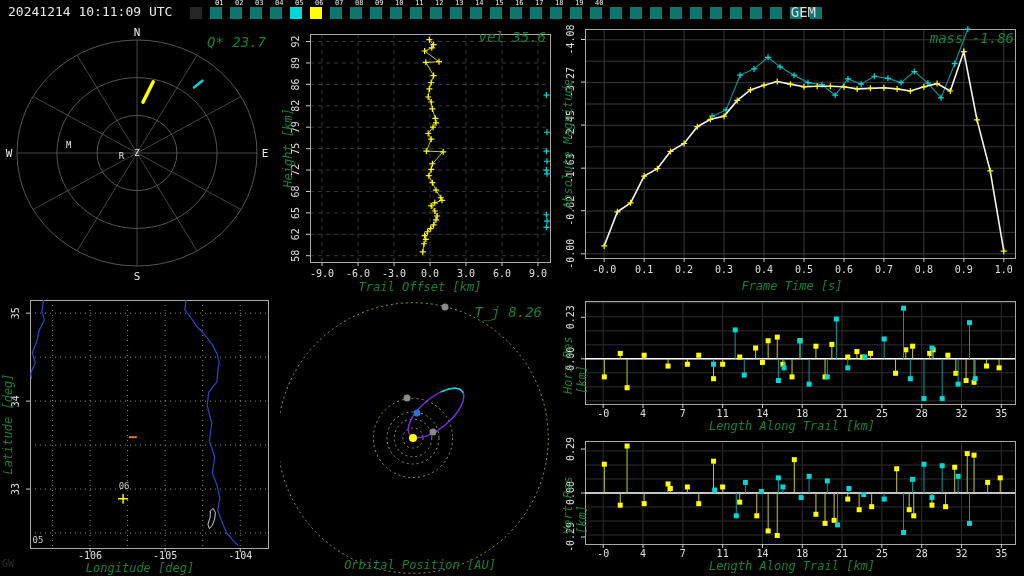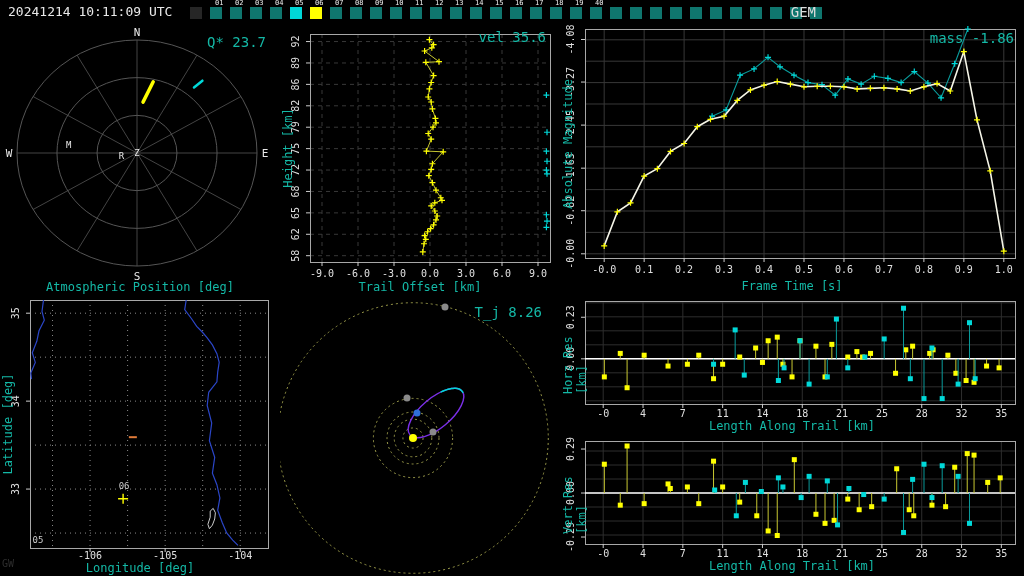--- a/index.html
+++ b/index.html
@@ -19,21 +19,21 @@
   
   .panel{position:absolute;}
   #p-polar{left:0;top:24px;width:280px;height:272px;}
   #p-trail{left:280px;top:24px;width:280px;height:272px;}
   #p-mag{left:560px;top:24px;width:464px;height:272px;}
   #p-map{left:0;top:296px;width:280px;height:280px;}
   #p-orbit{left:280px;top:296px;width:280px;height:280px;}
   #p-horz{left:560px;top:296px;width:464px;height:140px;}
   #p-vert{left:560px;top:436px;width:464px;height:140px;}
   .panel svg{position:absolute;left:0;top:0;}
-  .overlay{position:absolute;color:#14b8a6;pointer-events:none;}
+  .overlay{position:absolute;color:#15803d;pointer-events:none;font-style:italic;}
   .anno{font-size:14px;white-space:pre;}
   .axis-title{font-size:12px;text-align:center;left:0;right:0;}
   .ylab{writing-mode:vertical-rl;transform:rotate(180deg);font-size:12px;left:1px;}
   #watermark{position:absolute;left:2px;top:558px;font-size:10px;color:#2e2e2e;}
 </style>
 </head>
 <body>
 
 <div id="screen">
   <div id="topbar">
@@ -136,21 +136,20 @@
         <text x="265" y="133" font-size="11" text-anchor="middle" fill="#e8e8e8" font-family="DejaVu Sans Mono, monospace">E</text>
         <text x="137" y="256" font-size="11" text-anchor="middle" fill="#e8e8e8" font-family="DejaVu Sans Mono, monospace">S</text>
         <text x="9" y="133" font-size="11" text-anchor="middle" fill="#e8e8e8" font-family="DejaVu Sans Mono, monospace">W</text>
         <text x="137" y="132" font-size="9" text-anchor="middle" fill="#e8e8e8" font-family="DejaVu Sans Mono, monospace">Z</text>
         <text x="121.4" y="135.39" font-size="9" text-anchor="middle" fill="#e8e8e8" font-family="DejaVu Sans Mono, monospace">R</text>
         <text x="68.60000000000001" y="124.09" font-size="9" text-anchor="middle" fill="#e8e8e8" font-family="DejaVu Sans Mono, monospace">M</text>
         <line x1="143" y1="78.15" x2="153.2" y2="57.81" stroke="#ffff00" stroke-width="3.5" stroke-linecap="round"></line>
         <line x1="194" y1="63.46000000000001" x2="202.4" y2="56.67999999999999" stroke="#00d8d8" stroke-width="2.5" stroke-linecap="round"></line>
       </svg>
     <div class="overlay anno" style="right:14px;top:10px;">Q* 23.7</div>
-    <div class="overlay axis-title" style="top:256px;">Atmospheric Position [deg]</div>
   </div>
 
   <div id="p-trail" class="panel">
     <svg id="svg-trail" width="280" height="272">
         <line x1="42" y1="10" x2="42" y2="238" stroke="#383838" stroke-dasharray="4 4"></line>
         <line x1="78" y1="10" x2="78" y2="238" stroke="#383838" stroke-dasharray="4 4"></line>
         <line x1="114" y1="10" x2="114" y2="238" stroke="#383838" stroke-dasharray="4 4"></line>
         <line x1="150" y1="10" x2="150" y2="238" stroke="#383838" stroke-dasharray="4 4"></line>
         <line x1="186" y1="10" x2="186" y2="238" stroke="#383838" stroke-dasharray="4 4"></line>
         <line x1="222" y1="10" x2="222" y2="238" stroke="#383838" stroke-dasharray="4 4"></line>
@@ -425,20 +424,21 @@
           <ellipse cx="0" cy="0" rx="34" ry="15" fill="none" stroke="#7b2fe8" stroke-width="1.4"></ellipse>
           <polyline points="17.0,-13.0 19.0,-12.4 20.9,-11.8 22.8,-11.1 24.5,-10.4 26.0,-9.6 27.5,-8.8 28.8,-7.9 30.0,-7.0 31.1,-6.1 31.9,-5.1 32.7,-4.1 33.3,-3.1 33.7,-2.1 33.9,-1.0 34.0,0.0 33.9,1.0 33.7,2.1" fill="none" stroke="#00d8d8" stroke-width="1.5"></polyline>
         </g>
         <circle cx="153" cy="136" r="3.5" fill="#8a8a8a"></circle>
         <circle cx="137" cy="117" r="3.5" fill="#2e6fd8"></circle>
         <circle cx="127" cy="102" r="3.5" fill="#8a8a8a"></circle>
         <circle cx="165" cy="11" r="3.5" fill="#8a8a8a"></circle>
         <circle cx="133" cy="142" r="4" fill="#ffff00"></circle>
       </svg>
     <div class="overlay anno" style="right:18px;top:8px;">T_j 8.26</div>
+    <div class="overlay axis-title" style="top:262px;">Orbital Position [AU]</div>
   </div>
 
   <div id="p-horz" class="panel">
     <svg id="svg-horz" width="464" height="140">
         <line x1="43.2010582010582" y1="5" x2="43.2010582010582" y2="108" stroke="#2e2e2e"></line>
         <line x1="83.015873015873" y1="5" x2="83.015873015873" y2="108" stroke="#2e2e2e"></line>
         <line x1="122.83068783068781" y1="5" x2="122.83068783068781" y2="108" stroke="#2e2e2e"></line>
         <line x1="162.64550264550263" y1="5" x2="162.64550264550263" y2="108" stroke="#2e2e2e"></line>
         <line x1="202.4603174603174" y1="5" x2="202.4603174603174" y2="108" stroke="#2e2e2e"></line>
         <line x1="242.27513227513225" y1="5" x2="242.27513227513225" y2="108" stroke="#2e2e2e"></line>

